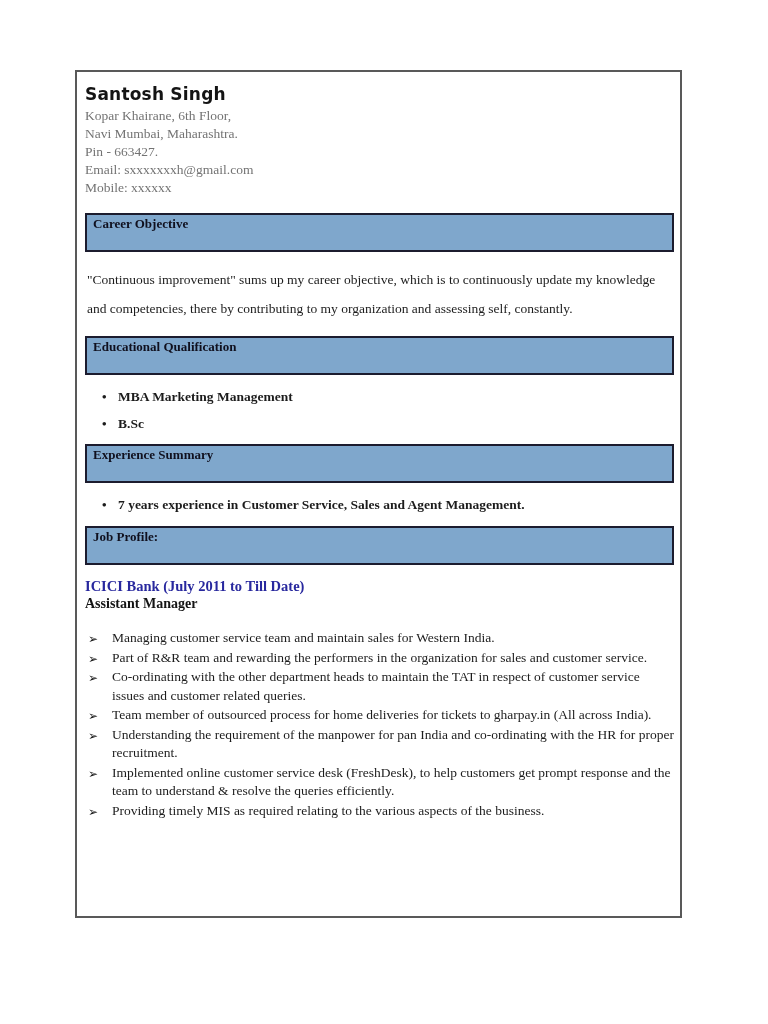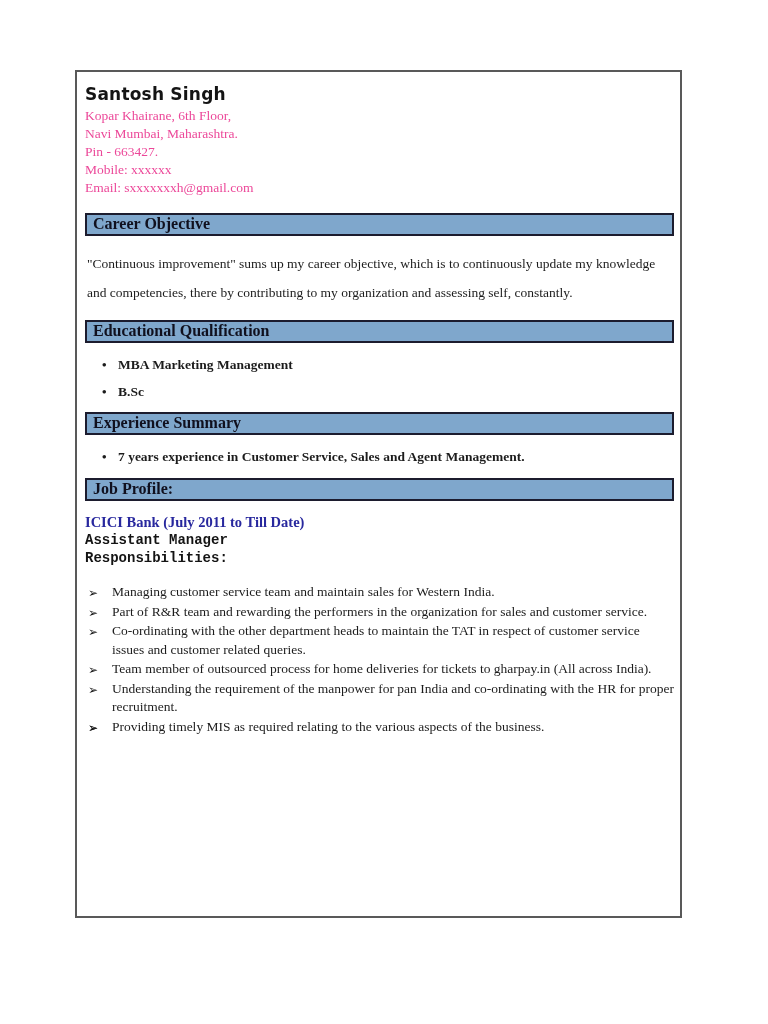--- a/index.html
+++ b/index.html
@@ -20,31 +20,31 @@
     font-weight: bold;
     font-size: 17px;
     line-height: 20px;
     color: #141414;
     margin-bottom: 3px;
     letter-spacing: 0.2px;
   }
   .addr-line {
     font-size: 13.5px;
     line-height: 18px;
-    color: #ec4899;
+    color: #737373;
   }
 
   .section-bar {
     background: #7FA7CC;
     border: 2px solid #1C1C2E;
     font-weight: bold;
-    font-size: 16px;
+    font-size: 13px;
     line-height: 16px;
     color: #10101e;
-    padding: 1px 6px 2px 6px;
+    padding: 1px 6px 18px 6px;
     width: 100%;
   }
   .bar-career { margin-top: 16px; }
   .bar-edu    { margin-top: 13px; }
   .bar-exp    { margin-top: 10px; }
   .bar-job    { margin-top: 11px; font-family: Liberation Serif, serif; }
 
   .objective {
     margin: 13px 2px 0 2px;
     font-size: 13.5px;
@@ -75,21 +75,20 @@
     font-weight: bold;
     font-size: 14.5px;
     line-height: 18px;
     color: #28289E;
   }
   .role, .resp-label {
     font-weight: bold;
     font-size: 14px;
     line-height: 18px;
     color: #141414;
-    font-family: Liberation Mono, monospace;
   }
 
   .arrow-list { margin-top: 16px; }
   .r-item {
     position: relative;
     padding-left: 27px;
     font-size: 13.5px;
     line-height: 18.5px;
     margin-bottom: 1px;
     max-width: 592px;
@@ -104,22 +103,22 @@
 </head>
 <body>
 
 <div class="page">
 
   <div>
     <div class="name">Santosh Singh</div>
     <div class="addr-line">Kopar Khairane, 6th Floor,</div>
     <div class="addr-line">Navi Mumbai, Maharashtra.</div>
     <div class="addr-line">Pin - 663427.</div>
+    <div class="addr-line">Email: sxxxxxxxh@gmail.com</div>
     <div class="addr-line">Mobile: xxxxxx</div>
-    <div class="addr-line">Email: sxxxxxxxh@gmail.com</div>
   </div>
 
   <div class="section-bar bar-career">Career Objective</div>
 
   <p class="objective">"Continuous improvement" sums up my career objective, which is to continuously update my knowledge and competencies, there by contributing to my organization and assessing self, constantly.</p>
 
   <div class="section-bar bar-edu">Educational Qualification</div>
 
   <div class="dot-list">
     <div class="b-item">
@@ -139,21 +138,20 @@
       <span class="marker">•</span>
       <span>7 years experience in Customer Service, Sales and Agent Management.</span>
     </div>
   </div>
 
   <div class="section-bar bar-job">Job Profile:</div>
 
   <div class="job-block">
     <div class="company">ICICI Bank (July 2011 to Till Date)</div>
     <div class="role">Assistant Manager</div>
-    <div class="resp-label">Responsibilities:</div>
 
     <div class="arrow-list">
       <div class="r-item">
         <span class="marker">➢</span>
         <span>Managing customer service team and maintain sales for Western India.</span>
       </div>
       <div class="r-item">
         <span class="marker">➢</span>
         <span>Part of R&amp;R team and rewarding the performers in the organization for sales and customer service.</span>
       </div>
@@ -164,20 +162,21 @@
       <div class="r-item">
         <span class="marker">➢</span>
         <span>Team member of outsourced process for home deliveries for tickets to gharpay.in (All across India).</span>
       </div>
       <div class="r-item">
         <span class="marker">➢</span>
         <span>Understanding the requirement of the manpower for pan India and co-ordinating with the HR for proper recruitment.</span>
       </div>
       <div class="r-item">
         <span class="marker">➢</span>
+        <span>Implemented online customer service desk (FreshDesk), to help customers get prompt response and the team to understand &amp; resolve the queries efficiently.</span>
       </div>
       <div class="r-item">
         <span class="marker">➢</span>
         <span>Providing timely MIS as required relating to the various aspects of the business.</span>
       </div>
     </div>
   </div>
 
 </div>
 

